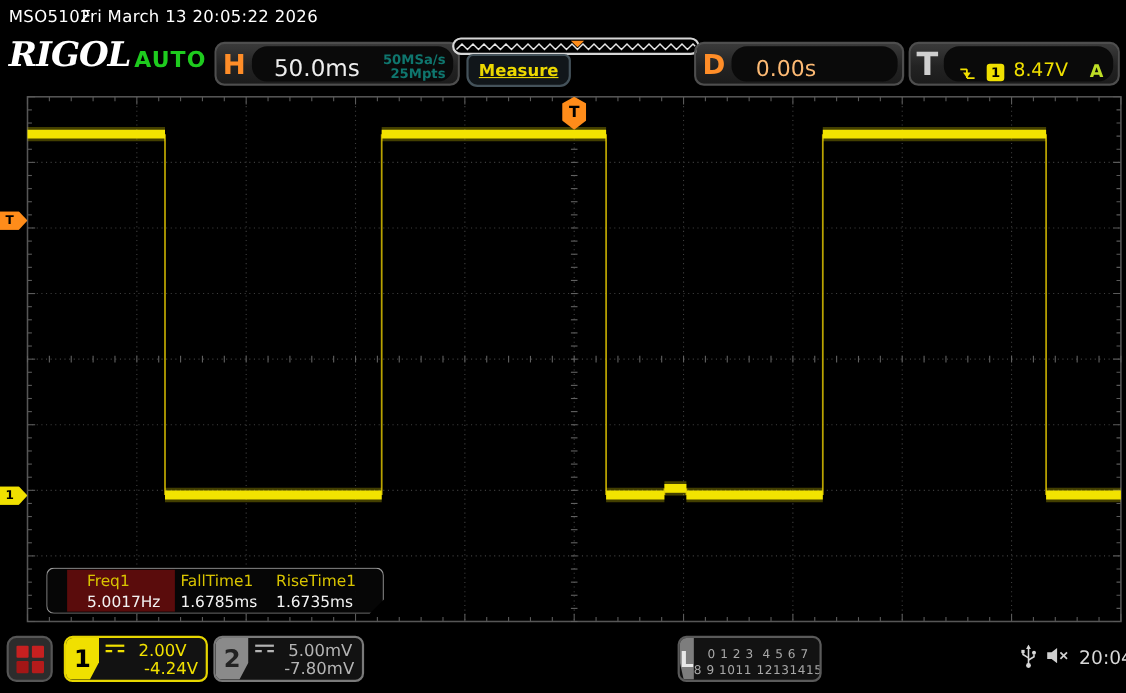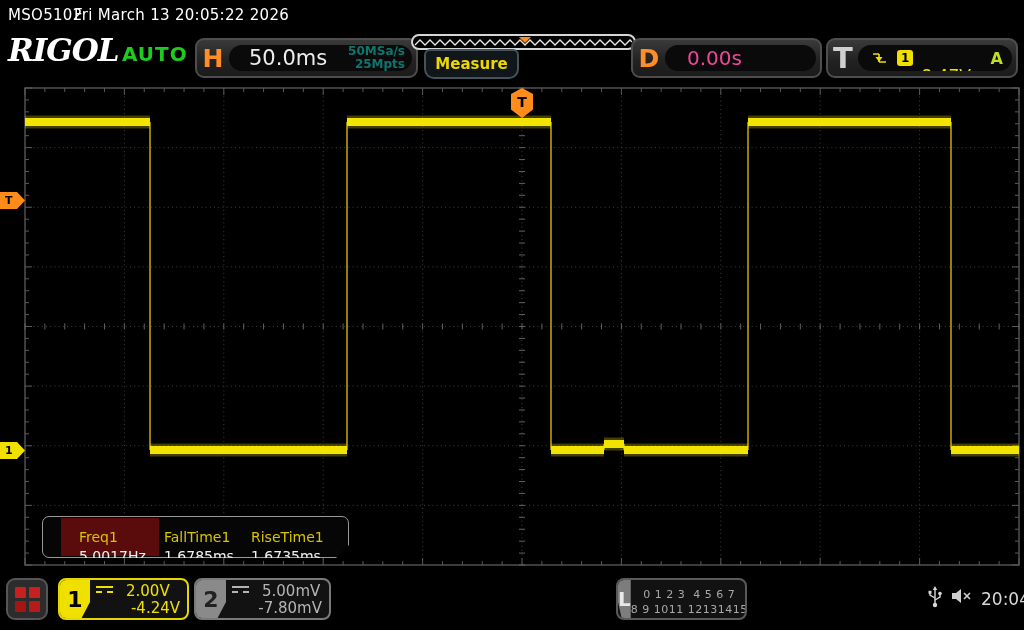--- a/index.html
+++ b/index.html
@@ -16,42 +16,42 @@
 
   
   .logo { position:absolute; left:8px; top:32px; font-family:"DejaVu Serif","Liberation Serif",serif;
           font-weight:bold; font-style:italic; font-size:31px; color:#ffffff; letter-spacing:-1px; }
   .automode { position:absolute; left:122px; top:42px; font-size:20px; font-weight:bold; color:#1ecb1e; letter-spacing:1px; }
 
   .hd-block { position:absolute; height:40px; background:linear-gradient(#3a3a3a,#232323 55%,#1b1b1b);
               border:2px solid #4e4e4e; border-radius:9px; display:flex; align-items:center; }
   .hd-letter { width:32px; text-align:center; font-weight:bold; flex:0 0 auto; }
   .orange { color:#ff8d28; font-size:25px; }
-  .hd-inner { background:#0a0a0a; border-radius:14px; height:26px; flex:1; margin:0 4px 0 0;
-              display:flex; align-items:center; overflow:hidden; }
+  .hd-inner { background:#0a0a0a; border-radius:14px; height:32px; flex:1; margin:0 4px 0 0;
+              display:flex; align-items:flex-end; overflow:hidden; }
   .h-block { left:195px; top:38px; width:223px; }
   .tb-value { font-size:21px; color:#ededed; margin-left:20px; }
   .rates { margin-left:auto; margin-right:7px; text-align:right; font-size:12px; color:#0f766e; line-height:1.1;font-weight:bold; }
   .d-block { left:631px; top:38px; width:191px; }
-  .delay-value { font-size:20px; color:#ec4899; margin-left:22px; }
+  .delay-value { font-size:20px; color:#fdba74; margin-left:22px; }
   .t-block { left:826px; top:38px; width:192px; }
   .t-letter { color:#cfcfcf; font-size:29px; width:30px; }
   .trig-src-badge { background:#f0e000; color:#000; font-size:12px; font-weight:bold;
                     border-radius:3px; padding:1px 4px; margin-left:10px; }
   .trig-level { color:#f0e000; font-size:17px; margin-left:8px;margin-top:35px; }
   .trig-sweep { color:#bede26; font-size:16px; font-weight:bold; margin-left:auto; margin-right:9px; }
   .edge-icon { margin-left:14px; flex:0 0 auto; }
 
   .membar { position:absolute; left:411px; top:34px; width:225px; height:16px; background:#000;
             border:2px solid #d6d6d6; border-radius:8px; }
   .membar svg { position:absolute; left:0; top:0; }
 
   .hdr-btn { position:absolute; top:49px; height:30px; background:#11161a; border:2px solid #44525a;
              border-radius:6px 6px 10px 10px; font-family:inherit; font-size:15px; font-weight:bold;
-             text-align:center; }
+             text-align:center;text-decoration:underline; }
   .measure-btn { left:424px; width:95px; color:#ecd800; }
   .stoprun-btn { left:528px; width:99px; color:#2fe052; }
 
   
   #scene { position:absolute; left:0; top:0; pointer-events:none; }
 
   .marker-right { position:absolute; left:0; width:25px; height:17px; display:flex; align-items:center;
                   padding-left:5px; font-size:11px; font-weight:bold; color:#000;
                   clip-path:polygon(0 0,68% 0,100% 50%,68% 100%,0 100%); }
   .trig-lvl-marker { top:192px; background:#ff8c1a; }
@@ -59,21 +59,21 @@
   .trig-pos-marker { position:absolute; left:511px; top:88px; width:22px; height:30px; background:#ff8c1a;
                      clip-path:polygon(50% 0,100% 20%,100% 72%,50% 100%,0 72%,0 20%);
                      display:flex; justify-content:center; font-size:14px; font-weight:bold; color:#000;
                      padding-top:6px; }
 
   
   .meas-panel { position:absolute; left:42px; top:516px; width:307px; height:42px;
                 background:rgba(6,6,6,.93); border:1px solid #989898; border-radius:7px;
                 clip-path:polygon(0 0,100% 0,100% calc(100% - 13px),calc(100% - 13px) 100%,0 100%); }
   .meas-hl { position:absolute; left:18px; top:1px; bottom:1px; width:98px; background:#5a0c0c; }
-  .meas-col { position:absolute; top:8px; }
+  .meas-col { position:absolute; top:0; }
   .meas-col .lbl { display:block; font-size:14px; color:#d8c400; margin-top:4px; }
   .meas-col .val { display:block; font-size:14px; color:#f2f2f2; margin-top:3px; }
   .mc0 { left:36px; } .mc1 { left:121px; } .mc2 { left:208px; }
 
   
   .menu-btn { position:absolute; left:6px; top:578px; width:42px; height:42px; background:#2c2c2c;
               border:2px solid #565656; border-radius:9px; display:grid;
               grid-template-columns:11px 11px; grid-template-rows:11px 11px; gap:3px;
               align-content:center; justify-content:center; }
   .menu-btn i { background:#c62020; border-radius:1px; }

